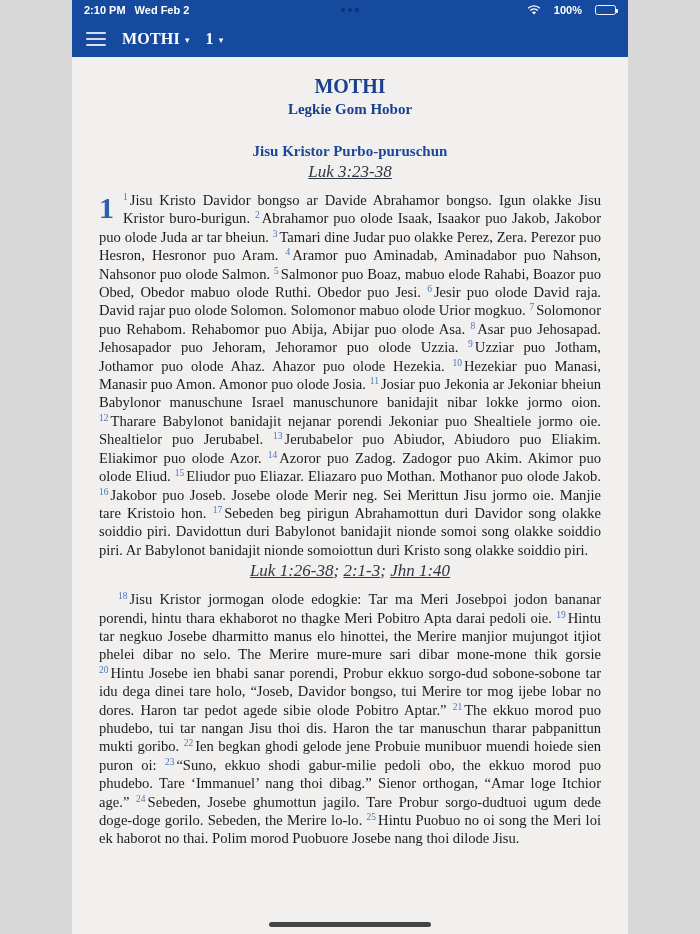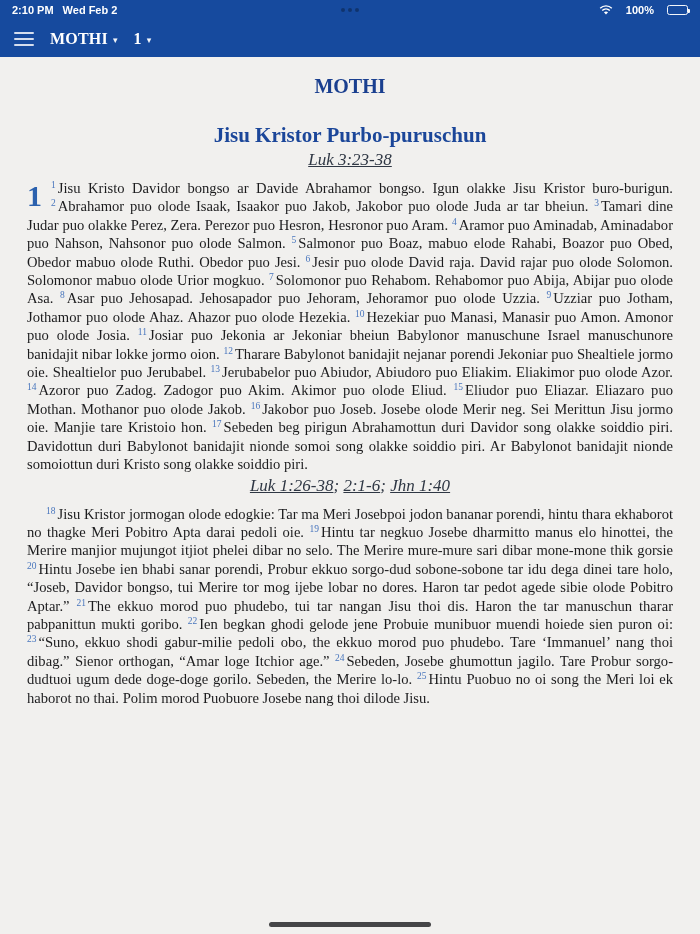--- a/index.html
+++ b/index.html
@@ -1,18 +1,18 @@
 <!DOCTYPE html>
 <html><head>
 <meta charset="utf-8">
 <style>
   * { margin:0; padding:0; box-sizing:border-box; }
   html,body { background:#d8d8d8; }
   .screen {
-    position:relative; width:700px; height:934px; margin:0 auto;
+    position:relative; width:556px; height:934px; margin:0 auto;
     background:#F1F0EE; overflow:hidden;
     font-family:"Liberation Serif", serif;
   }
   
   .statusbar {
     position:relative; height:20px; background:#164A9E; color:#fff;
     display:flex; align-items:center; justify-content:space-between;
     padding:0 12px; font-family:"Liberation Sans", sans-serif; font-size:11px;
   }
   .sb-left { display:flex; gap:9px; align-items:center; }
@@ -36,21 +36,21 @@
   .hamburger i { display:block; height:2px; background:rgba(255,255,255,0.82); border-radius:1px; }
   .nav-sel { display:flex; align-items:baseline; cursor:pointer; color:#fff; margin-right:16px; }
   .nav-sel .lbl { font-family:"Liberation Serif", serif; font-weight:700; font-size:16px; letter-spacing:0.2px; }
   .nav-sel .caret { font-size:9px; margin-left:5px; color:rgba(255,255,255,0.95);
     font-family:"DejaVu Sans", sans-serif; position:relative; top:-1px; }
   
   .content { padding:12px 27px 0 27px; color:#1C1C1E; }
   .book-title { text-align:center; color:#1A3F8F; font-size:20px; font-weight:700; margin-top:6px; }
   .book-subtitle { text-align:center; color:#1A3F8F; font-size:15px; font-weight:700; margin-top:3px; }
   .section { margin-top:0; }
-  .sec-head { text-align:center; color:#1B4699; font-size:21px; font-weight:700; margin-top:25px; }
+  .sec-head { text-align:center; color:#1B4699; font-size:15px; font-weight:700; margin-top:25px; }
   .sec-refs { text-align:center; font-size:17px; font-style:italic; color:#2F3744; margin-top:2px; }
   .sec-refs .ref { text-decoration:underline; cursor:pointer; }
   .verses { margin-top:9px; font-size:14.6px; line-height:18.4px; text-align:justify; }
   .verses.indented { text-indent:19px; }
   .chapnum {
     float:left; font-size:30px; line-height:32px; font-weight:700; color:#2B61AE;
     margin:1px 9px 0 0;
   }
   sup.vnum {
     font-size:9.5px; line-height:0; color:#4875BD; vertical-align:baseline;
@@ -102,27 +102,28 @@
       <span class="caret">▾</span>
     </div>
     <div class="nav-sel">
       <span class="lbl">1</span>
       <span class="caret">▾</span>
     </div>
   </div>
 
   <div class="content">
     <div class="book-title">MOTHI</div>
+    <div class="book-subtitle">Legkie Gom Hobor</div>
     <div id="sections">
         <div class="section">
           <div class="sec-head">Jisu Kristor Purbo-puruschun</div>
           <div class="sec-refs"><span class="ref">Luk 3:23-38</span></div>
           <p class="verses"><span class="chapnum">1</span><sup class="vnum">1</sup><span class="vtext">Jisu Kristo Davidor bongso ar Davide Abrahamor bongso. Igun olakke Jisu Kristor buro-burigun. </span><sup class="vnum">2</sup><span class="vtext">Abrahamor puo olode Isaak, Isaakor puo Jakob, Jakobor puo olode Juda ar tar bheiun. </span><sup class="vnum">3</sup><span class="vtext">Tamari dine Judar puo olakke Perez, Zera. Perezor puo Hesron, Hesronor puo Aram. </span><sup class="vnum">4</sup><span class="vtext">Aramor puo Aminadab, Aminadabor puo Nahson, Nahsonor puo olode Salmon. </span><sup class="vnum">5</sup><span class="vtext">Salmonor puo Boaz, mabuo elode Rahabi, Boazor puo Obed, Obedor mabuo olode Ruthi. Obedor puo Jesi. </span><sup class="vnum">6</sup><span class="vtext">Jesir puo olode David raja. David rajar puo olode Solomon. Solomonor mabuo olode Urior mogkuo. </span><sup class="vnum">7</sup><span class="vtext">Solomonor puo Rehabom. Rehabomor puo Abija, Abijar puo olode Asa. </span><sup class="vnum">8</sup><span class="vtext">Asar puo Jehosapad. Jehosapador puo Jehoram, Jehoramor puo olode Uzzia. </span><sup class="vnum">9</sup><span class="vtext">Uzziar puo Jotham, Jothamor puo olode Ahaz. Ahazor puo olode Hezekia. </span><sup class="vnum">10</sup><span class="vtext">Hezekiar puo Manasi, Manasir puo Amon. Amonor puo olode Josia. </span><sup class="vnum">11</sup><span class="vtext">Josiar puo Jekonia ar Jekoniar bheiun Babylonor manuschune Israel manuschunore banidajit nibar lokke jormo oion. </span><sup class="vnum">12</sup><span class="vtext">Tharare Babylonot banidajit nejanar porendi Jekoniar puo Shealtiele jormo oie. Shealtielor puo Jerubabel. </span><sup class="vnum">13</sup><span class="vtext">Jerubabelor puo Abiudor, Abiudoro puo Eliakim. Eliakimor puo olode Azor. </span><sup class="vnum">14</sup><span class="vtext">Azoror puo Zadog. Zadogor puo Akim. Akimor puo olode Eliud. </span><sup class="vnum">15</sup><span class="vtext">Eliudor puo Eliazar. Eliazaro puo Mothan. Mothanor puo olode Jakob. </span><sup class="vnum">16</sup><span class="vtext">Jakobor puo Joseb. Josebe olode Merir neg. Sei Merittun Jisu jormo oie. Manjie tare Kristoio hon. </span><sup class="vnum">17</sup><span class="vtext">Sebeden beg pirigun Abrahamottun duri Davidor song olakke soiddio piri. Davidottun duri Babylonot banidajit nionde somoi song olakke soiddio piri. Ar Babylonot banidajit nionde somoiottun duri Kristo song olakke soiddio piri.</span></p>
         </div>
         <div class="section">
-          <div class="sec-refs"><span class="ref">Luk 1:26-38</span>; <span class="ref">2:1-6</span>; <span class="ref">Jhn 1:40</span></div>
+          <div class="sec-refs"><span class="ref">Luk 1:26-38</span>; <span class="ref">2:1-3</span>; <span class="ref">Jhn 1:40</span></div>
           <p class="verses indented"><sup class="vnum">18</sup><span class="vtext">Jisu Kristor jormogan olode edogkie: Tar ma Meri Josebpoi jodon bananar porendi, hintu thara ekhaborot no thagke Meri Pobitro Apta darai pedoli oie. </span><sup class="vnum">19</sup><span class="vtext">Hintu tar negkuo Josebe dharmitto manus elo hinottei, the Merire manjior mujungot itjiot phelei dibar no selo. The Merire mure-mure sari dibar mone-mone thik gorsie </span><sup class="vnum">20</sup><span class="vtext">Hintu Josebe ien bhabi sanar porendi, Probur ekkuo sorgo-dud sobone-sobone tar idu dega dinei tare holo, “Joseb, Davidor bongso, tui Merire tor mog ijebe lobar no dores. Haron tar pedot agede sibie olode Pobitro Aptar.” </span><sup class="vnum">21</sup><span class="vtext">The ekkuo morod puo phudebo, tui tar nangan Jisu thoi dis. Haron the tar manuschun tharar pabpanittun mukti goribo. </span><sup class="vnum">22</sup><span class="vtext">Ien begkan ghodi gelode jene Probuie munibuor muendi hoiede sien puron oi: </span><sup class="vnum">23</sup><span class="vtext">“Suno, ekkuo shodi gabur-milie pedoli obo, the ekkuo morod puo phudebo. Tare ‘Immanuel’ nang thoi dibag.” Sienor orthogan, “Amar loge Itchior age.” </span><sup class="vnum">24</sup><span class="vtext">Sebeden, Josebe ghumottun jagilo. Tare Probur sorgo-dudtuoi ugum dede doge-doge gorilo. Sebeden, the Merire lo-lo. </span><sup class="vnum">25</sup><span class="vtext">Hintu Puobuo no oi song the Meri loi ek haborot no thai. Polim morod Puobuore Josebe nang thoi dilode Jisu.</span></p>
         </div>
       </div>
   </div>
 
   <div class="home-indicator"></div>
 </div>
 
 </body></html>

